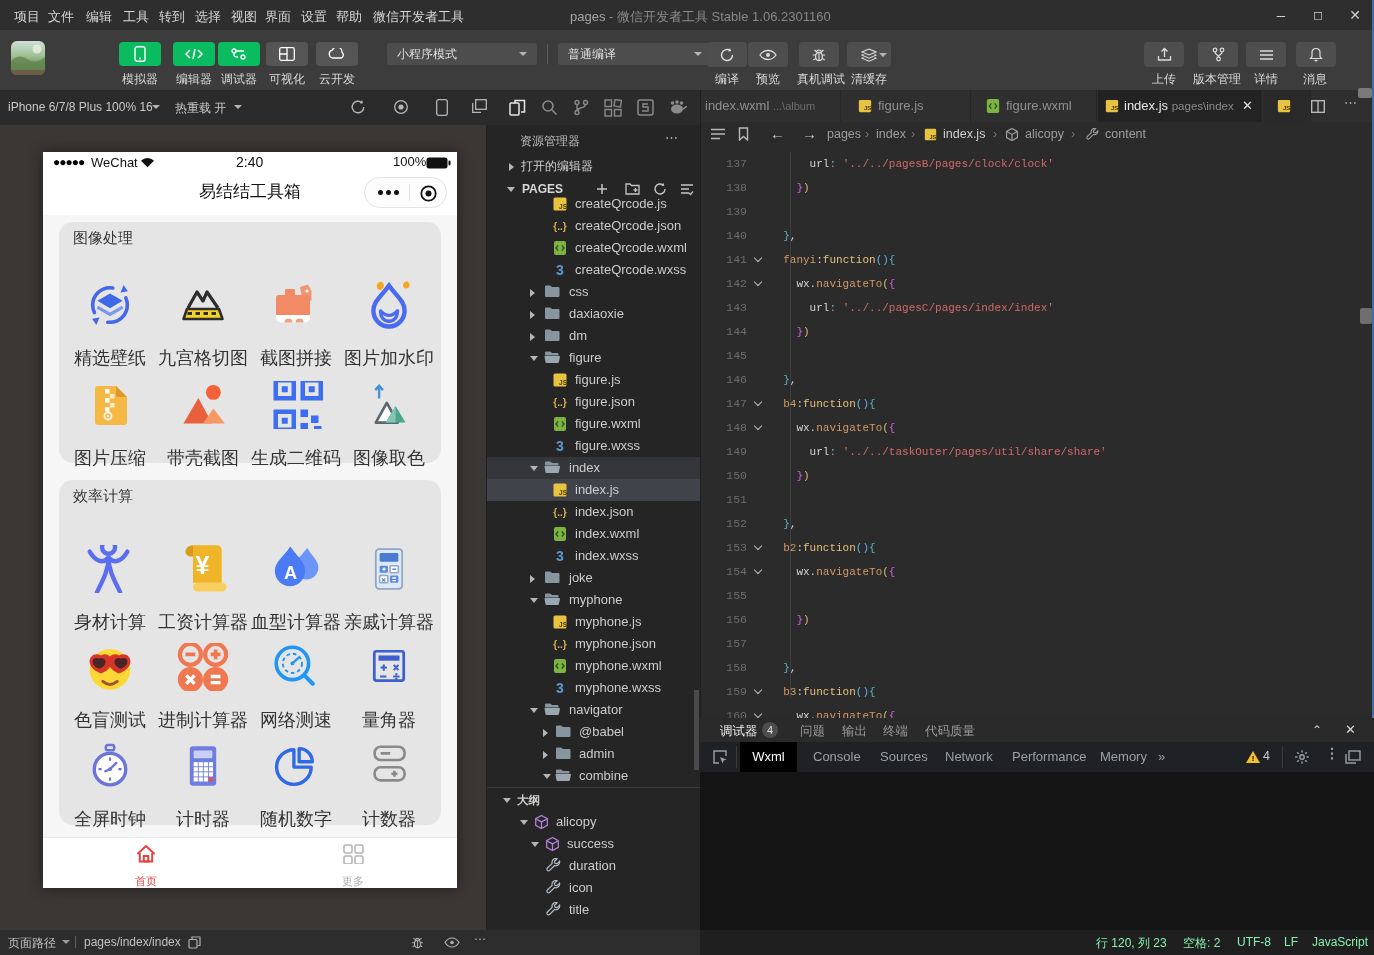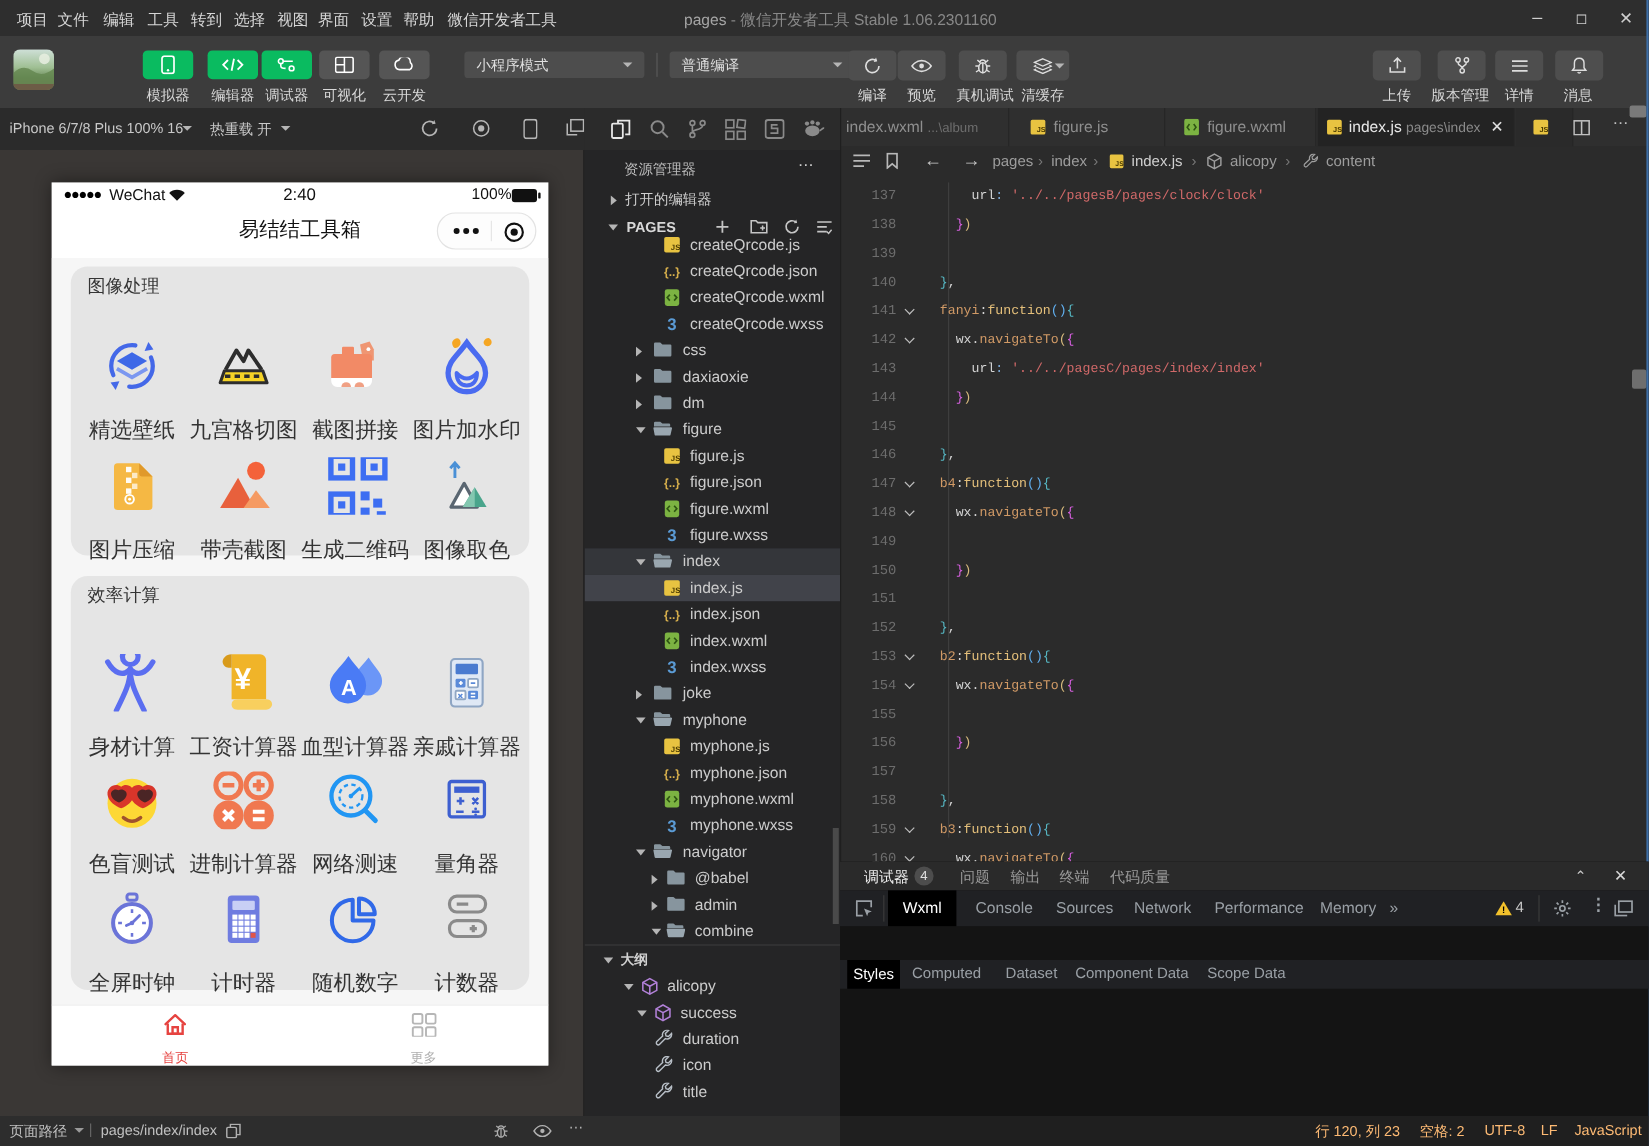--- a/index.html
+++ b/index.html
@@ -851,21 +851,21 @@
 <div class="cl" style="top:55px"><span class="n">139</span><span class="c"></span></div>
 <div class="cl" style="top:79px"><span class="n">140</span><span class="c"><span class="w">&nbsp;&nbsp;</span><span class="cyn">}</span><span class="w">,</span></span></div>
 <div class="cl" style="top:103px"><span class="n">141</span><span class="fold"></span><span class="c"><span class="w">&nbsp;&nbsp;</span><span class="org">fanyi</span><span class="w">:</span><span class="yel">function</span><span class="blu">()</span><span class="cyn">{</span></span></div>
 <div class="cl" style="top:127px"><span class="n">142</span><span class="fold"></span><span class="c"><span class="w">&nbsp;&nbsp;&nbsp;&nbsp;</span><span class="w">wx.</span><span class="org">navigateTo</span><span class="gld">(</span><span class="mag">{</span></span></div>
 <div class="cl" style="top:151px"><span class="n">143</span><span class="c"><span class="w">&nbsp;&nbsp;&nbsp;&nbsp;&nbsp;&nbsp;</span><span class="w">url</span><span class="pun">:</span><span class="w">&nbsp;</span><span class="red">'../../pagesC/pages/index/index'</span></span></div>
 <div class="cl" style="top:175px"><span class="n">144</span><span class="c"><span class="w">&nbsp;&nbsp;&nbsp;&nbsp;</span><span class="mag">}</span><span class="gld">)</span></span></div>
 <div class="cl" style="top:199px"><span class="n">145</span><span class="c"></span></div>
 <div class="cl" style="top:223px"><span class="n">146</span><span class="c"><span class="w">&nbsp;&nbsp;</span><span class="cyn">}</span><span class="w">,</span></span></div>
 <div class="cl" style="top:247px"><span class="n">147</span><span class="fold"></span><span class="c"><span class="w">&nbsp;&nbsp;</span><span class="org">b4</span><span class="w">:</span><span class="yel">function</span><span class="blu">()</span><span class="cyn">{</span></span></div>
 <div class="cl" style="top:271px"><span class="n">148</span><span class="fold"></span><span class="c"><span class="w">&nbsp;&nbsp;&nbsp;&nbsp;</span><span class="w">wx.</span><span class="org">navigateTo</span><span class="gld">(</span><span class="mag">{</span></span></div>
-<div class="cl" style="top:295px"><span class="n">149</span></div>
+<div class="cl" style="top:295px"><span class="n">149</span><span class="c"><span class="w">&nbsp;&nbsp;&nbsp;&nbsp;&nbsp;&nbsp;</span><span class="w">url</span><span class="pun">:</span><span class="w">&nbsp;</span><span class="red">'../../taskOuter/pages/util/share/share'</span></span></div>
 <div class="cl" style="top:319px"><span class="n">150</span><span class="c"><span class="w">&nbsp;&nbsp;&nbsp;&nbsp;</span><span class="mag">}</span><span class="gld">)</span></span></div>
 <div class="cl" style="top:343px"><span class="n">151</span><span class="c"></span></div>
 <div class="cl" style="top:367px"><span class="n">152</span><span class="c"><span class="w">&nbsp;&nbsp;</span><span class="cyn">}</span><span class="w">,</span></span></div>
 <div class="cl" style="top:391px"><span class="n">153</span><span class="fold"></span><span class="c"><span class="w">&nbsp;&nbsp;</span><span class="org">b2</span><span class="w">:</span><span class="yel">function</span><span class="blu">()</span><span class="cyn">{</span></span></div>
 <div class="cl" style="top:415px"><span class="n">154</span><span class="fold"></span><span class="c"><span class="w">&nbsp;&nbsp;&nbsp;&nbsp;</span><span class="w">wx.</span><span class="org">navigateTo</span><span class="gld">(</span><span class="mag">{</span></span></div>
 <div class="cl" style="top:439px"><span class="n">155</span></div>
 <div class="cl" style="top:463px"><span class="n">156</span><span class="c"><span class="w">&nbsp;&nbsp;&nbsp;&nbsp;</span><span class="mag">}</span><span class="gld">)</span></span></div>
 <div class="cl" style="top:487px"><span class="n">157</span><span class="c"></span></div>
 <div class="cl" style="top:511px"><span class="n">158</span><span class="c"><span class="w">&nbsp;&nbsp;</span><span class="cyn">}</span><span class="w">,</span></span></div>
 <div class="cl" style="top:535px"><span class="n">159</span><span class="fold"></span><span class="c"><span class="w">&nbsp;&nbsp;</span><span class="org">b3</span><span class="w">:</span><span class="yel">function</span><span class="blu">()</span><span class="cyn">{</span></span></div>
@@ -910,27 +910,20 @@
           <circle cx="8" cy="8" r="2.2" fill="none" stroke="#9aa0a6" stroke-width="1.4"></circle>
           <path d="M8 1.2v2.2M8 12.6v2.2M1.2 8h2.2M12.6 8h2.2M3.2 3.2l1.6 1.6M11.2 11.2l1.6 1.6M12.8 3.2l-1.6 1.6M4.8 11.2l-1.6 1.6" stroke="#9aa0a6" stroke-width="1.4"></path>
         </svg>
   <span class="abs" style="left:625px;top:3px;color:#9aa0a6;font-size:14px;font-weight:bold">⋮</span>
   <svg class="sv" style="left:645px;top:8px" width="16" height="14" viewBox="0 0 16 14">
           <rect x="4" y="1" width="11" height="9" fill="none" stroke="#9aa0a6" stroke-width="1.4"></rect>
           <path d="M1 4v9h10" fill="none" stroke="#9aa0a6" stroke-width="1.4"></path>
         </svg>
 </div>
 <div class="abs" style="left:0;top:54px;width:674px;height:28px;background:#141414"></div>
-<div class="abs" style="left:0;top:82px;width:674px;height:24px;background:#202124">
-  <div class="abs" style="left:6px;top:0;width:44px;height:24px;background:#000;color:#fff;font-size:12.5px;text-align:center;line-height:24px">Styles</div>
-  <span class="abs" style="left:60px;top:4px;color:#9aa0a6;font-size:12.5px">Computed</span>
-  <span class="abs" style="left:138px;top:4px;color:#9aa0a6;font-size:12.5px">Dataset</span>
-  <span class="abs" style="left:196px;top:4px;color:#9aa0a6;font-size:12.5px">Component Data</span>
-  <span class="abs" style="left:306px;top:4px;color:#9aa0a6;font-size:12.5px">Scope Data</span>
-</div>
 </div>
 <div class="abs" style="left:486px;top:125px;width:1px;height:805px;background:#202020"></div>
 <div class="abs" style="left:700px;top:90px;width:1px;height:628px;background:#1f1f1f"></div>
 
 <div id="statusbar">
 <span class="abs" style="left:8px;top:5px">页面路径</span>
       <div class="caret" style="left:62px;top:10px;border-top-color:#999"></div>
 <span class="abs" style="left:74px;top:4px;color:#666">|</span>
 <span class="abs" style="left:84px;top:5px">pages/index/index</span>
 <svg class="sv" style="left:188px;top:6px" width="13" height="13" viewBox="0 0 13 13">
@@ -939,20 +932,20 @@
       </svg>
 <svg class="sv" style="left:410px;top:5px" width="15" height="15" viewBox="0 0 16 16">
         <ellipse cx="8" cy="9.5" rx="3.2" ry="4" fill="none" stroke="#b0b0b0" stroke-width="1.2"></ellipse>
         <path d="M5.7 5.8a2.3 2.3 0 0 1 4.6 0M8 5.8V13.5M4.9 8.2H2.2M11.1 8.2h2.7M5 11.2l-2.2 1.4M11 11.2l2.2 1.4M5.2 4.8L3.8 3.4M10.8 4.8l1.4-1.4" stroke="#b0b0b0" stroke-width="1.1" fill="none"></path>
       </svg>
 <svg class="sv" style="left:444px;top:7px" width="16" height="11" viewBox="0 0 16 11">
         <path d="M1 5.5S3.8 1 8 1s7 4.5 7 4.5S12.2 10 8 10 1 5.5 1 5.5z" fill="none" stroke="#b0b0b0" stroke-width="1.2"></path>
         <circle cx="8" cy="5.5" r="1.8" fill="#b0b0b0"></circle>
       </svg>
 <span class="abs" style="left:474px;top:2px;color:#b0b0b0;letter-spacing:1px">⋯</span>
-<div class="abs" style="left:700px;top:0;width:674px;height:25px;background:#1f1f1f;color:#fdba74">
+<div class="abs" style="left:700px;top:0;width:674px;height:25px;background:#1f1f1f;color:#86efac">
   <span class="abs" style="left:396px;top:5px">行 120,  列 23</span>
   <span class="abs" style="left:483px;top:5px">空格: 2</span>
   <span class="abs" style="left:537px;top:5px">UTF-8</span>
   <span class="abs" style="left:584px;top:5px">LF</span>
   <span class="abs" style="left:612px;top:5px">JavaScript</span>
 </div>
 </div>
 </div>
 </body></html>

